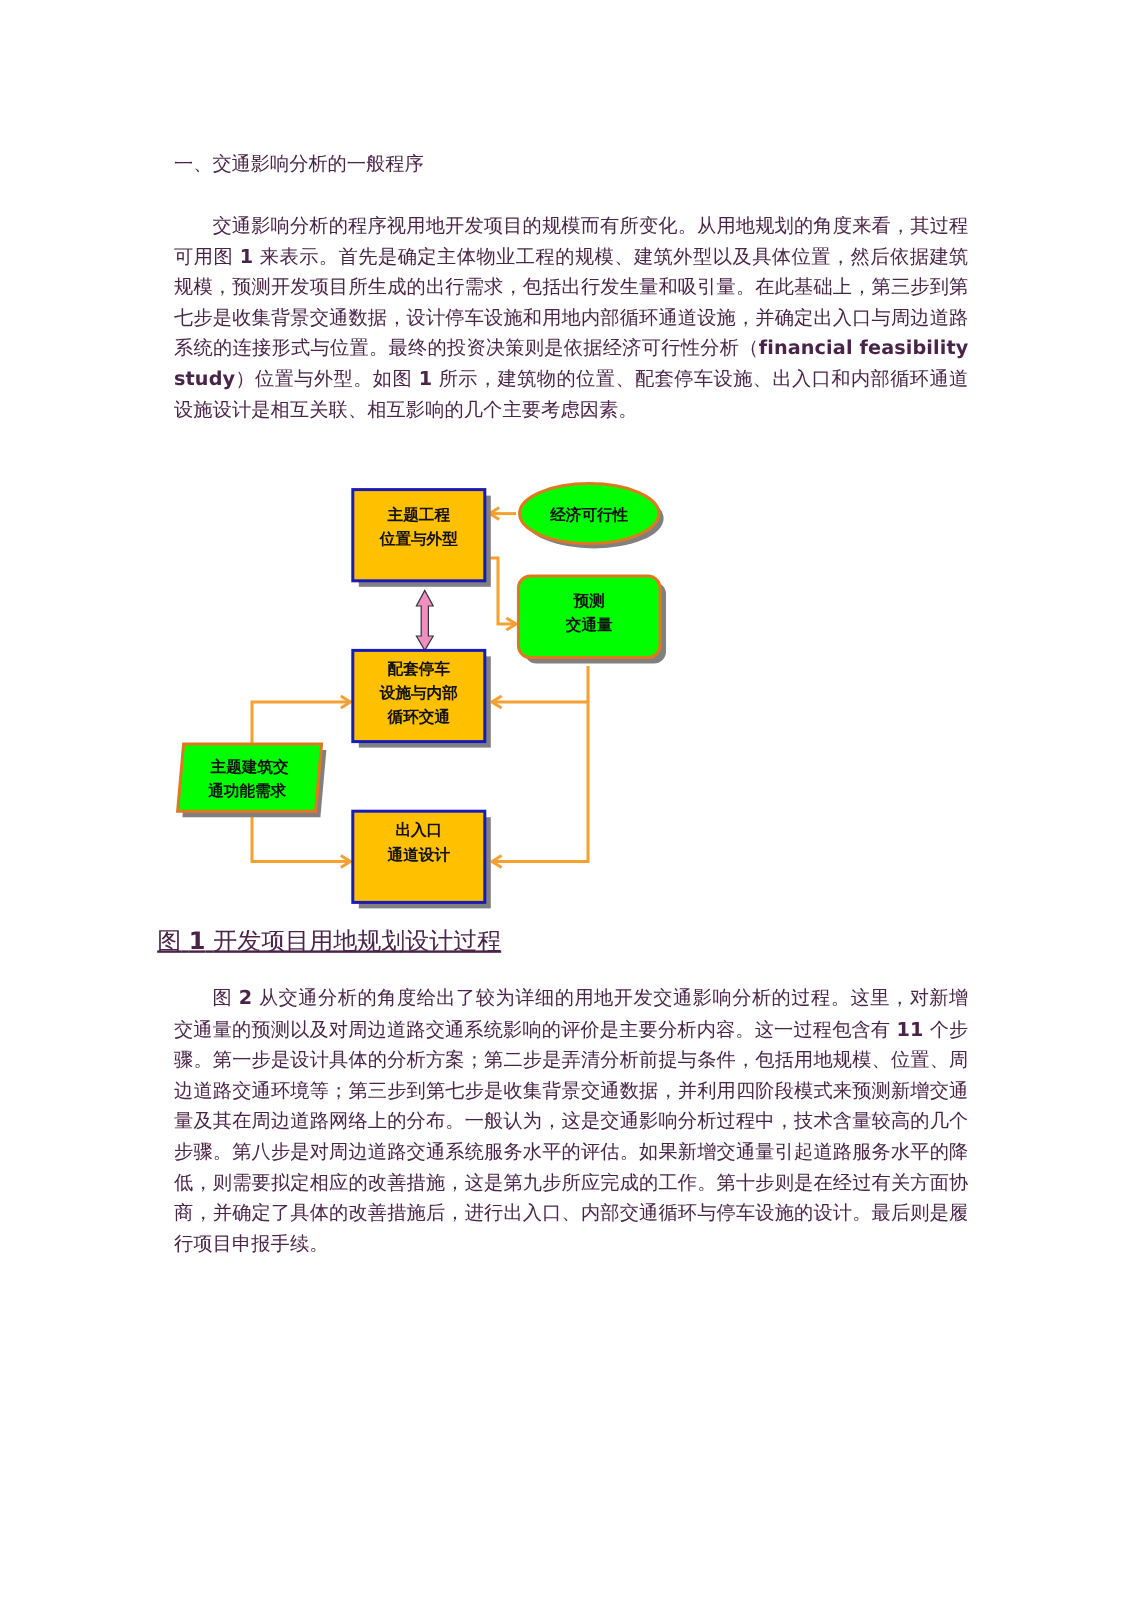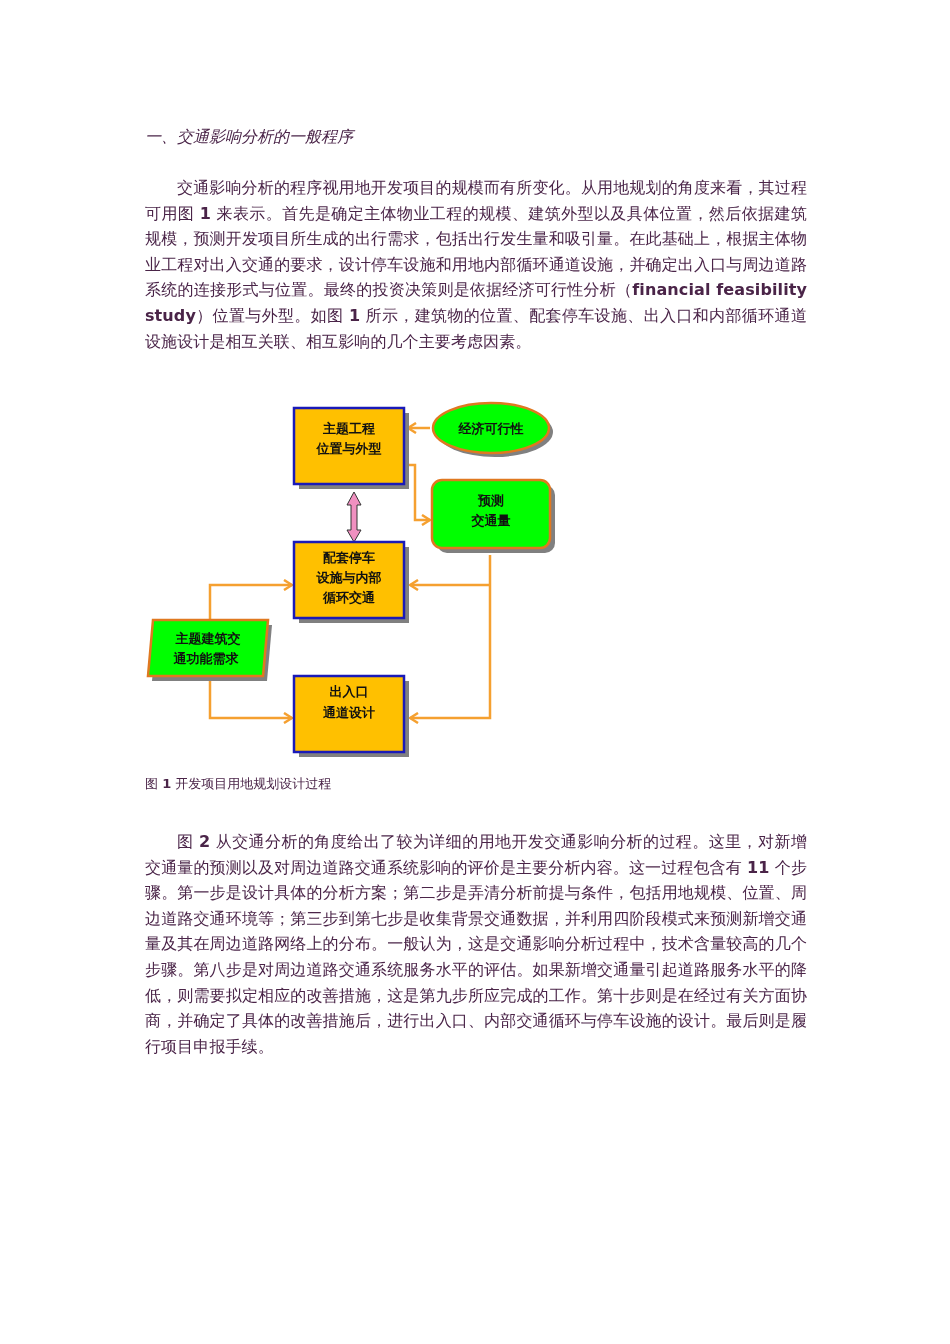--- a/index.html
+++ b/index.html
@@ -1,34 +1,34 @@
 <!DOCTYPE html>
 <html><head>
 <meta charset="utf-8">
 <style>
   html, body { margin: 0; padding: 0; background: #ffffff; }
   body { width: 950px; height: 1344px; position: relative; overflow: hidden;
          font-family: "DejaVu Sans", "Liberation Sans", sans-serif; color: #4a2448; }
-  .heading { position: absolute; left: 145px; top: 127px; font-size: 16px; line-height: 20px; font-style: italic; }
+  .heading { position: absolute; left: 145px; top: 127px; font-size: 16px; line-height: 20px; }
   .para { position: absolute; left: 145px; width: 662px; font-size: 16px; line-height: 25.6px;
           text-align: justify; text-indent: 32px; letter-spacing: 0.1px; }
   .para b { font-weight: bold; }
   #p1 { top: 175px; }
-  #p2 { top: 819px; margin-top: 10px; }
-  .caption { position: absolute; left: 145px; top: 773px; font-size: 13px; line-height: 22px; }
+  #p2 { top: 819px; }
+  .caption { position: absolute; left: 131px; top: 773px; font-size: 20px; line-height: 22px; text-decoration: underline; }
   .caption b { font-weight: bold; }
   #diagram { position: absolute; left: 140px; top: 395px; width: 430px; height: 365px; font-weight: bold; }
   .node-text { font-family: "DejaVu Sans", sans-serif; font-size: 13px; fill: #111; text-anchor: middle; }
 </style>
 </head>
 <body>
 
 <div class="heading">一、交通影响分析的一般程序</div>
 
-<div class="para" id="p1"><span>交通影响分析的程序视用地开发项目的规模而有所变化。从用地规划的角度来看，其过程可用图</span> <b>1</b> <span>来表示。首先是确定主体物业工程的规模、建筑外型以及具体位置，然后依据建筑规模，预测开发项目所生成的出行需求，包括出行发生量和吸引量。在此基础上，根据主体物业工程对出入交通的要求，设计停车设施和用地内部循环通道设施，并确定出入口与周边道路系统的连接形式与位置。最终的投资决策则是依据经济可行性分析（</span><b>financial feasibility study</b><span>）位置与外型。如图</span> <b>1</b> <span>所示，建筑物的位置、配套停车设施、出入口和内部循环通道设施设计是相互关联、相互影响的几个主要考虑因素。</span></div>
+<div class="para" id="p1"><span>交通影响分析的程序视用地开发项目的规模而有所变化。从用地规划的角度来看，其过程可用图</span> <b>1</b> <span>来表示。首先是确定主体物业工程的规模、建筑外型以及具体位置，然后依据建筑规模，预测开发项目所生成的出行需求，包括出行发生量和吸引量。在此基础上，第三步到第七步是收集背景交通数据，设计停车设施和用地内部循环通道设施，并确定出入口与周边道路系统的连接形式与位置。最终的投资决策则是依据经济可行性分析（</span><b>financial feasibility study</b><span>）位置与外型。如图</span> <b>1</b> <span>所示，建筑物的位置、配套停车设施、出入口和内部循环通道设施设计是相互关联、相互影响的几个主要考虑因素。</span></div>
 
 <div id="diagram">
   <svg width="430" height="365" viewBox="0 0 430 365" xmlns="http://www.w3.org/2000/svg">
     <defs>
       <marker id="ah" markerWidth="10" markerHeight="12" refX="9" refY="6" orient="auto" markerUnits="userSpaceOnUse">
         <path d="M1,1 L9,6 L1,11" fill="none" stroke="#f5a030" stroke-width="2.5"></path>
       </marker>
     </defs>
 
     <g stroke="#f5a030" stroke-width="2.5" fill="none">

